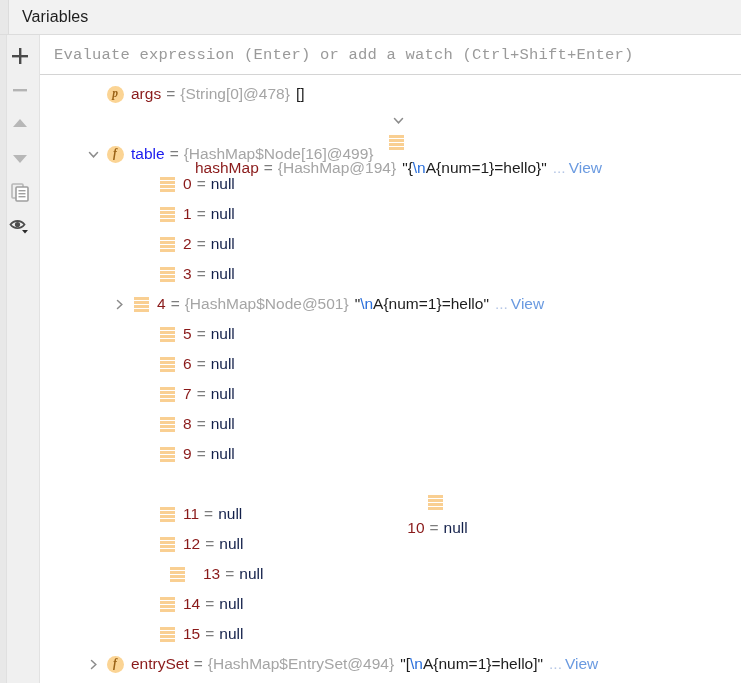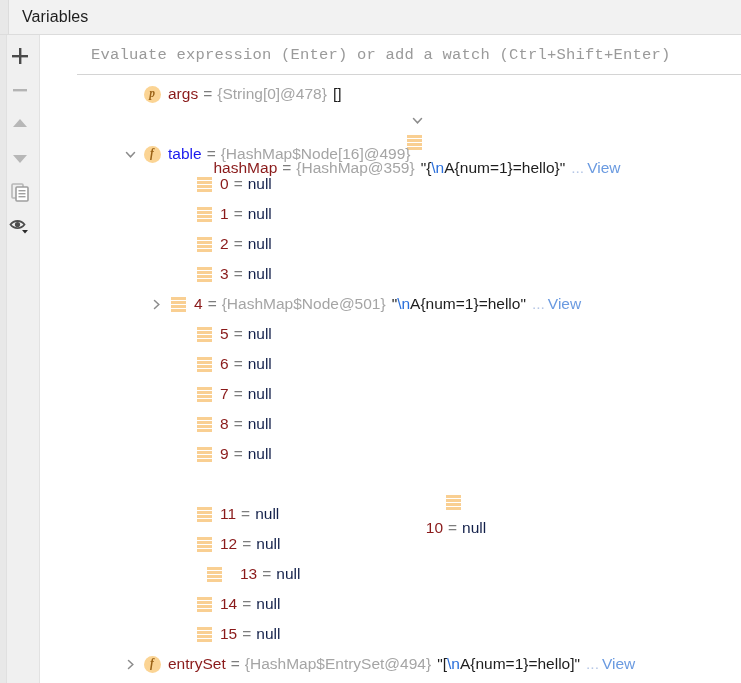--- a/index.html
+++ b/index.html
@@ -69,21 +69,20 @@
   }
   .tb-btn svg { display:block; }
 
   
   #content {
     flex: 1 1 auto;
     display: flex;
     flex-direction: column;
     min-width: 0;
     background: #ffffff;
-    padding-left: 37px;
   }
 
   
   #eval-row {
     height: 40px;
     border-bottom: 1px solid #d4d4d4;
     display: flex;
     align-items: center;
     background: #ffffff;
     padding-left: 12px;
@@ -259,21 +258,21 @@
             <svg width="13" height="13" viewBox="0 0 13 13">
               <path d="M2.5 4.5 L6.5 8.8 L10.5 4.5" fill="none" stroke="#8c8c8c" stroke-width="1.5" stroke-linecap="round"></path>
             </svg>
           </span>
           <span class="ico">
             <span class="icon-array"></span>
           </span>
           <span class="lbl">
             <span class="nm">hashMap</span>
             <span class="eq">=</span>
-            <span class="typ">{HashMap@359}</span>
+            <span class="typ">{HashMap@194}</span>
             <span class="val"><span>"{</span><span class="esc">\n</span><span>A{num=1}=hello}"</span></span>
             <span class="more">...</span>
             <span class="view">View</span>
           </span>
         </div>
         <div class="row" style="padding-left: 42px;">
           <span class="chev">
             <svg width="13" height="13" viewBox="0 0 13 13">
               <path d="M2.5 4.5 L6.5 8.8 L10.5 4.5" fill="none" stroke="#8c8c8c" stroke-width="1.5" stroke-linecap="round"></path>
             </svg>

